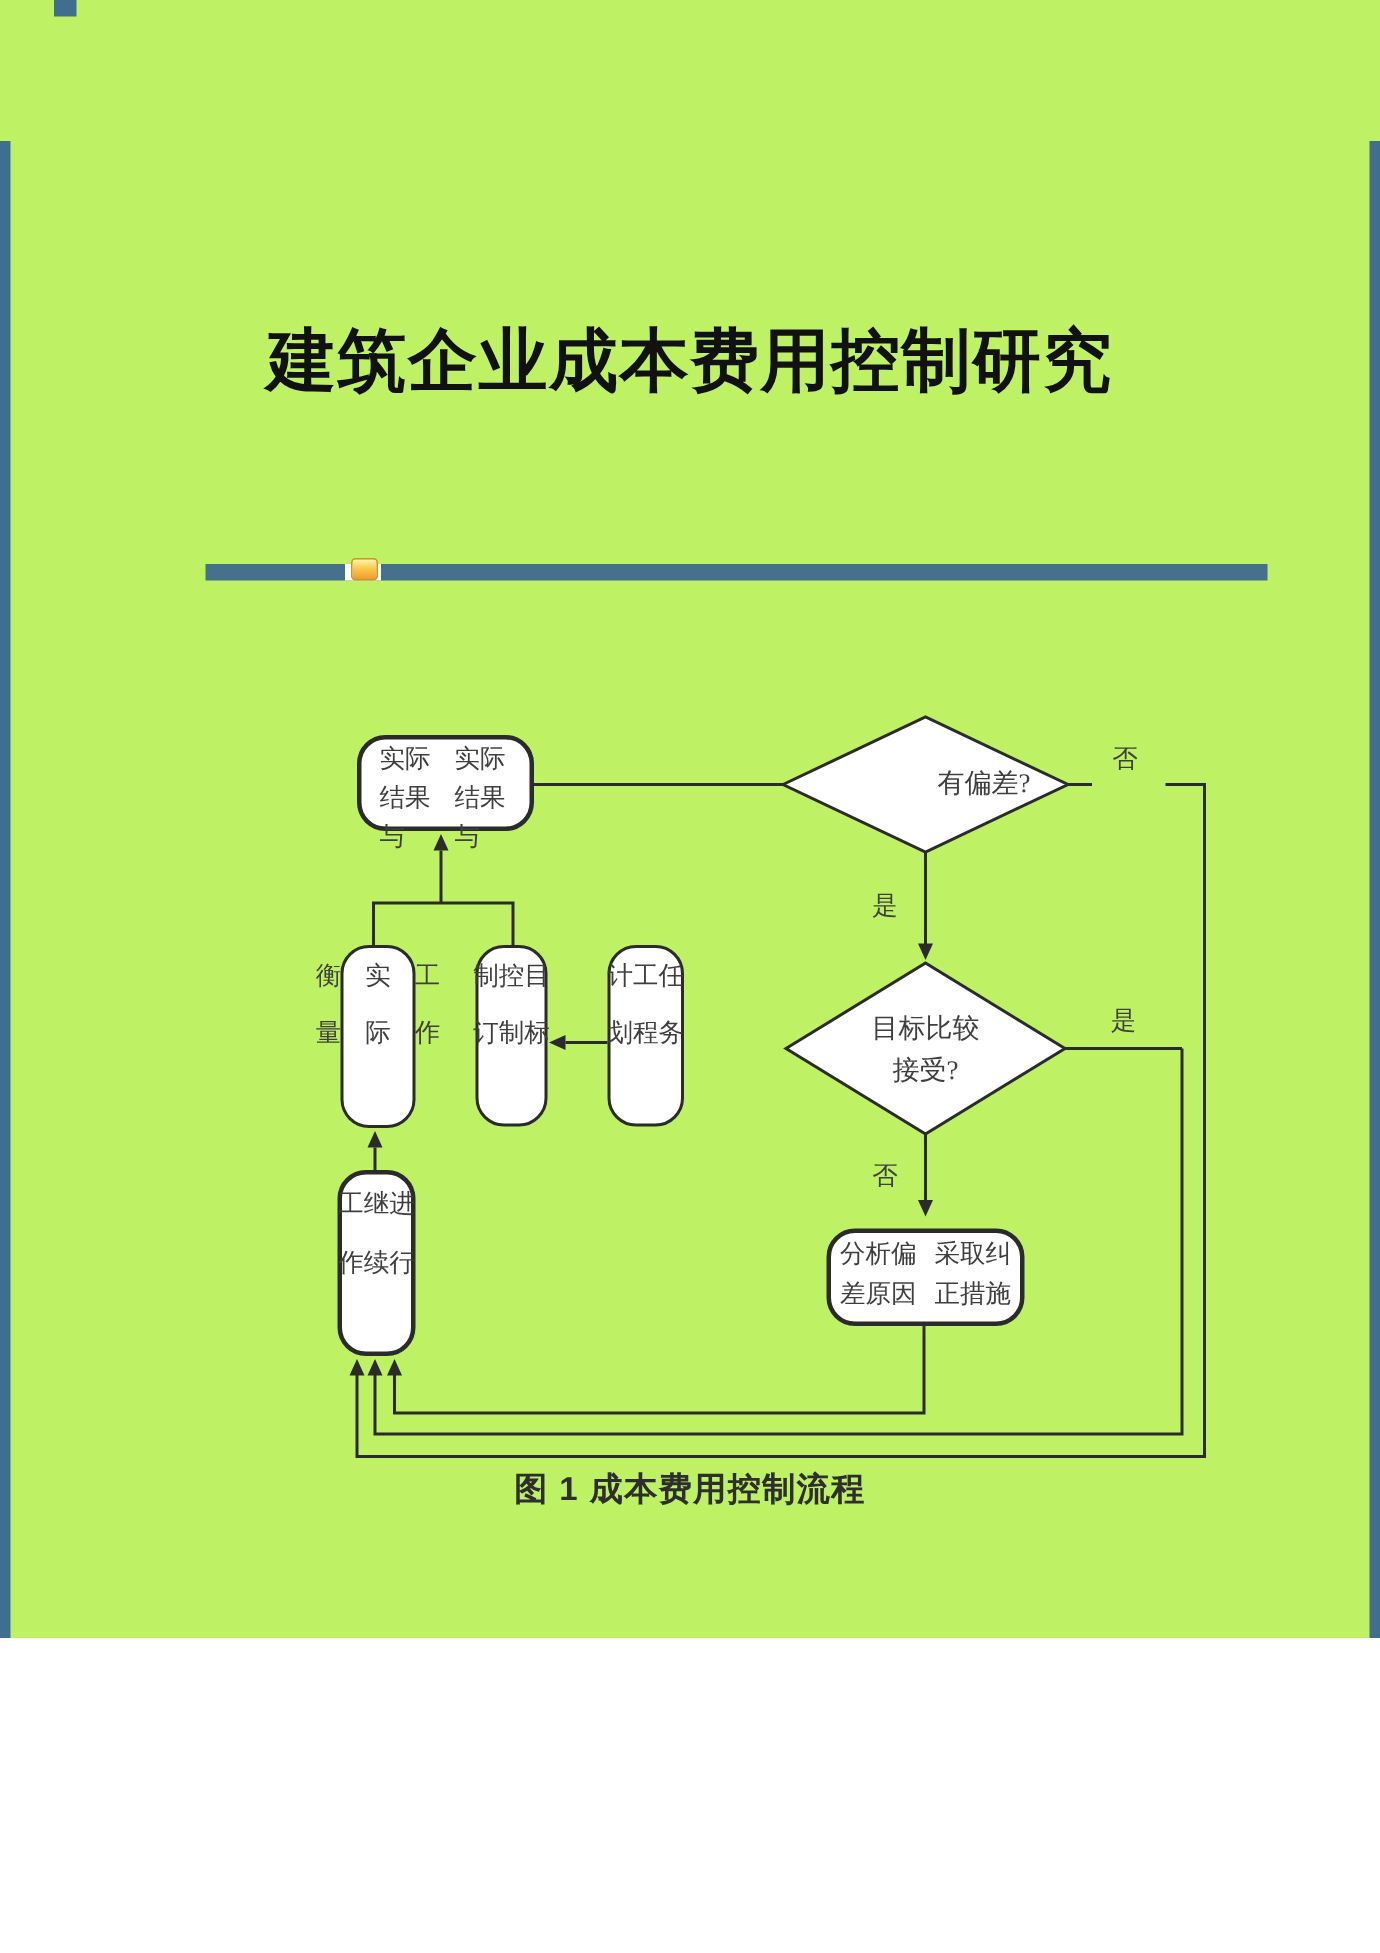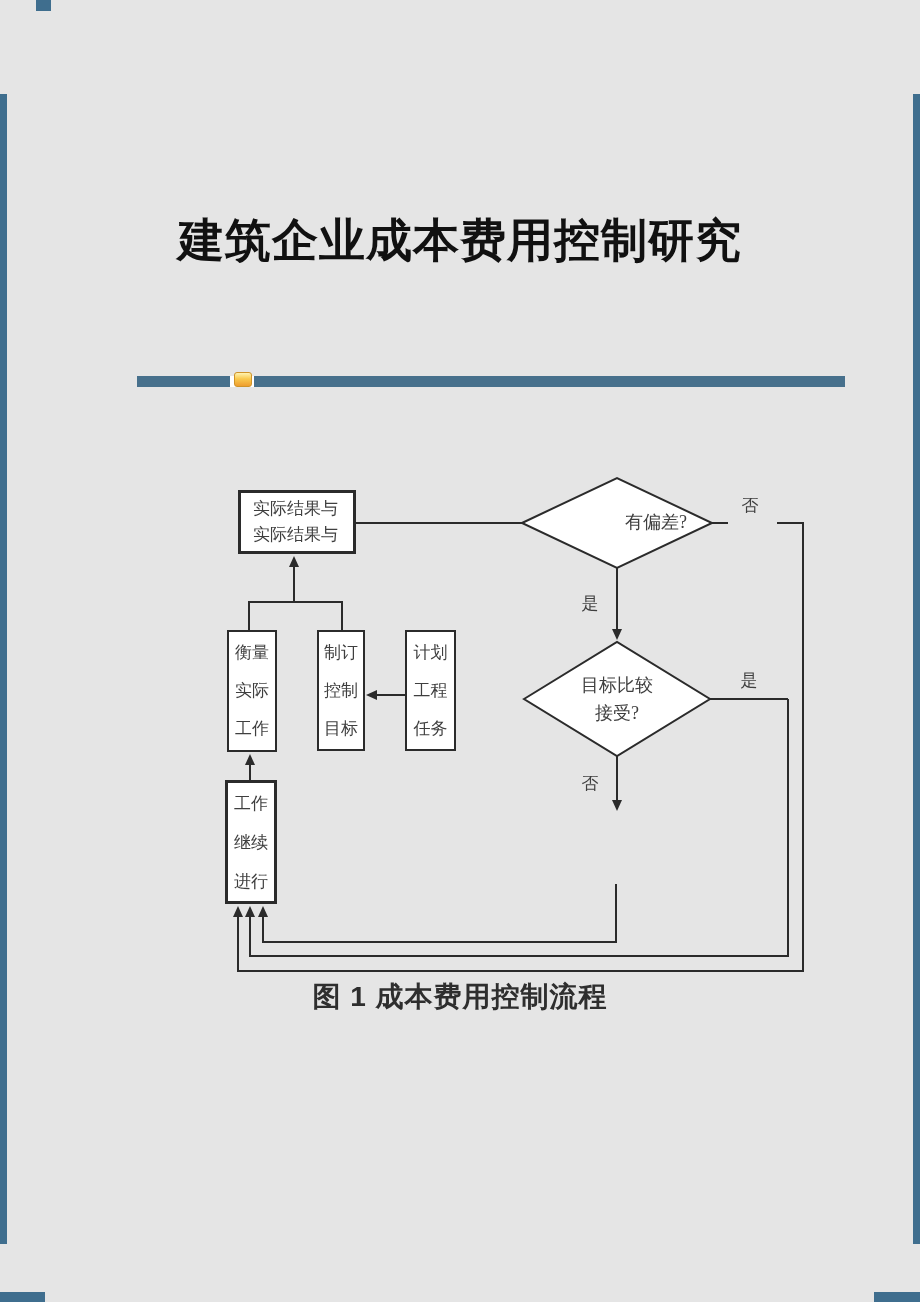--- a/index.html
+++ b/index.html
@@ -1,17 +1,17 @@
 <!DOCTYPE html>
 <html><head>
 <meta charset="utf-8">
 <style>
   html,body { margin:0; padding:0; background:#ffffff; }
   #page {
-    position:relative; width:920px; height:1302px; background:#e5e5e5;
+    position:relative; width:920px; height:1092px; background:#bef264;
     font-family:"Liberation Serif","DejaVu Serif",serif; overflow:hidden;
   }
 
   
   .edge-mark { position:absolute; background:#3f6e8e; }
 
   
   #doc-title {
     position:absolute; left:0; top:206px; width:920px; height:70px;
     line-height:70px; text-align:center; font-size:46px; font-weight:bold;
@@ -27,29 +27,30 @@
     background:linear-gradient(#fff3b0, #f9c94e 45%, #ee9d2e);
     box-sizing:border-box;
   }
 
   
   #flow-svg { position:absolute; left:0; top:0; width:920px; height:1302px; }
 
   
   .node {
     position:absolute; background:#ffffff; color:#3f3f3f; box-sizing:border-box;
-    display:flex; flex-direction:column; justify-content:center;
+    display:flex; justify-content:center;
     font-size:17px;
+    border-radius:19px;
   }
   .node span { display:block; }
   .b2 { border:2px solid #2b2b2b; }
   .b3 { border:3px solid #2b2b2b; }
 
   #node-compare { left:238px; top:490px; width:118px; height:64px; padding-left:12px; line-height:26px; }
-  #node-measure { left:227px; top:630px; width:50px;  height:122px; text-align:center; line-height:38px; }
+  #node-measure { left:227px; top:630px; width:50px;  height:122px; text-align:center; line-height:38px;gap:16px; }
   #node-target  { left:317px; top:630px; width:48px;  height:121px; text-align:center; line-height:38px; }
   #node-plan    { left:405px; top:630px; width:51px;  height:121px; text-align:center; line-height:38px; }
   #node-continue{ left:225px; top:780px; width:52px;  height:124px; text-align:center; line-height:39px; }
   #node-analyze { left:551px; top:819px; width:132px; height:65px;  text-align:center; line-height:27px; }
 
   
   .diamond-label {
     position:absolute; width:140px; text-align:center; color:#3f3f3f;
     font-size:18px;
   }
@@ -58,21 +59,21 @@
 
   
   .edge-label {
     position:absolute; width:22px; text-align:center; color:#3f3f3f; font-size:17px;
   }
 
   
   #figure-caption {
     position:absolute; left:0; top:978px; width:920px; text-align:center;
     font-family:"Liberation Sans","DejaVu Sans",sans-serif;
-    font-size:28px; font-weight:bold; color:#2e2e2e; letter-spacing:1px;
+    font-size:22px; font-weight:bold; color:#2e2e2e; letter-spacing:1px;
   }
 </style>
 </head>
 <body>
 
 <div id="page">
 
   <div class="edge-mark" style="left:36px; top:0; width:15px; height:11px;"></div>
   <div class="edge-mark" style="left:0; top:94px; width:7px; height:1150px;"></div>
   <div class="edge-mark" style="left:913px; top:94px; width:7px; height:1150px;"></div>
@@ -148,20 +149,24 @@
     <span>控制</span>
     <span>目标</span>
   </div>
 
   <div class="node b3" id="node-continue">
     <span>工作</span>
     <span>继续</span>
     <span>进行</span>
   </div>
 
+  <div class="node b3" id="node-analyze">
+    <span>分析偏差原因</span>
+    <span>采取纠正措施</span>
+  </div>
 
   <div class="diamond-label" id="label-d1">有偏差?</div>
   <div class="diamond-label" id="label-d2">
     <span>目标比较</span>
     <span style="display:block">接受?</span>
   </div>
 
   <div class="edge-label" style="left:739px; top:494px;">否</div>
   <div class="edge-label" style="left:579px; top:592px;">是</div>
   <div class="edge-label" style="left:738px; top:669px;">是</div>

